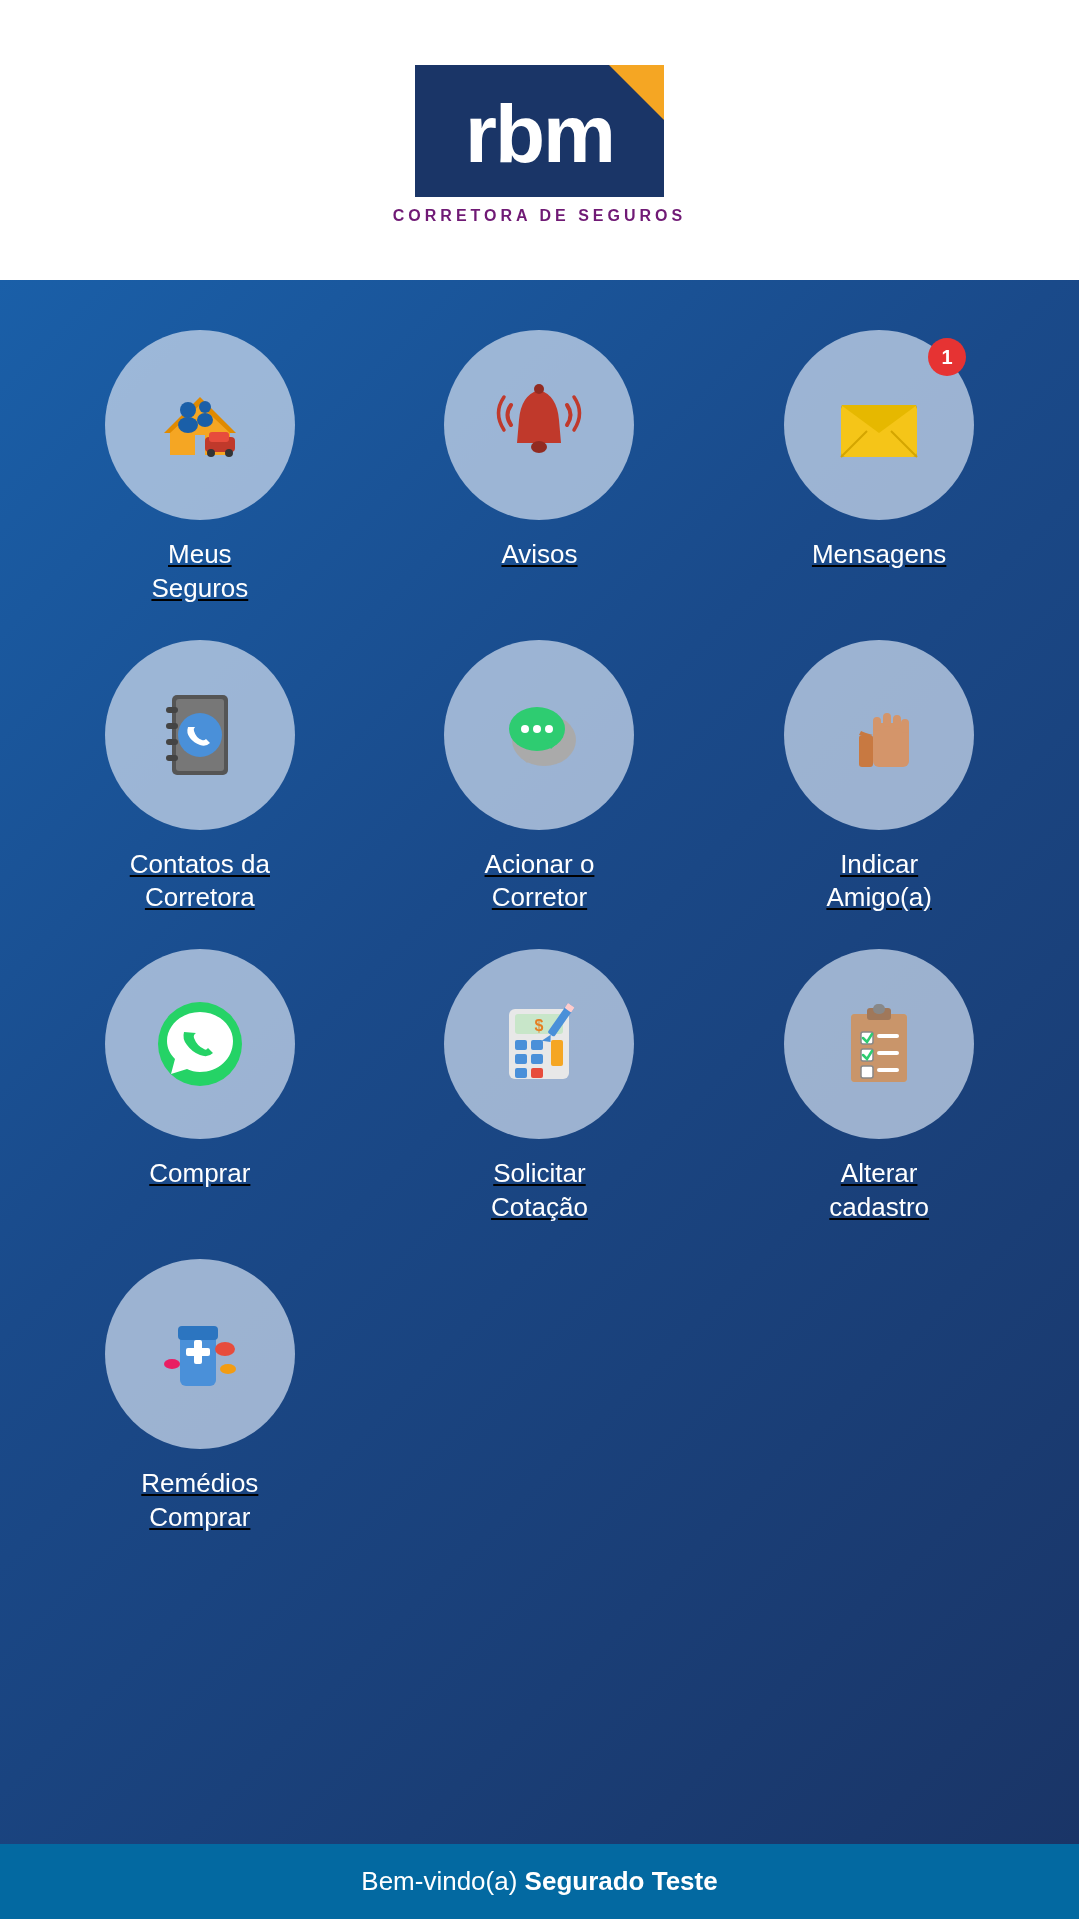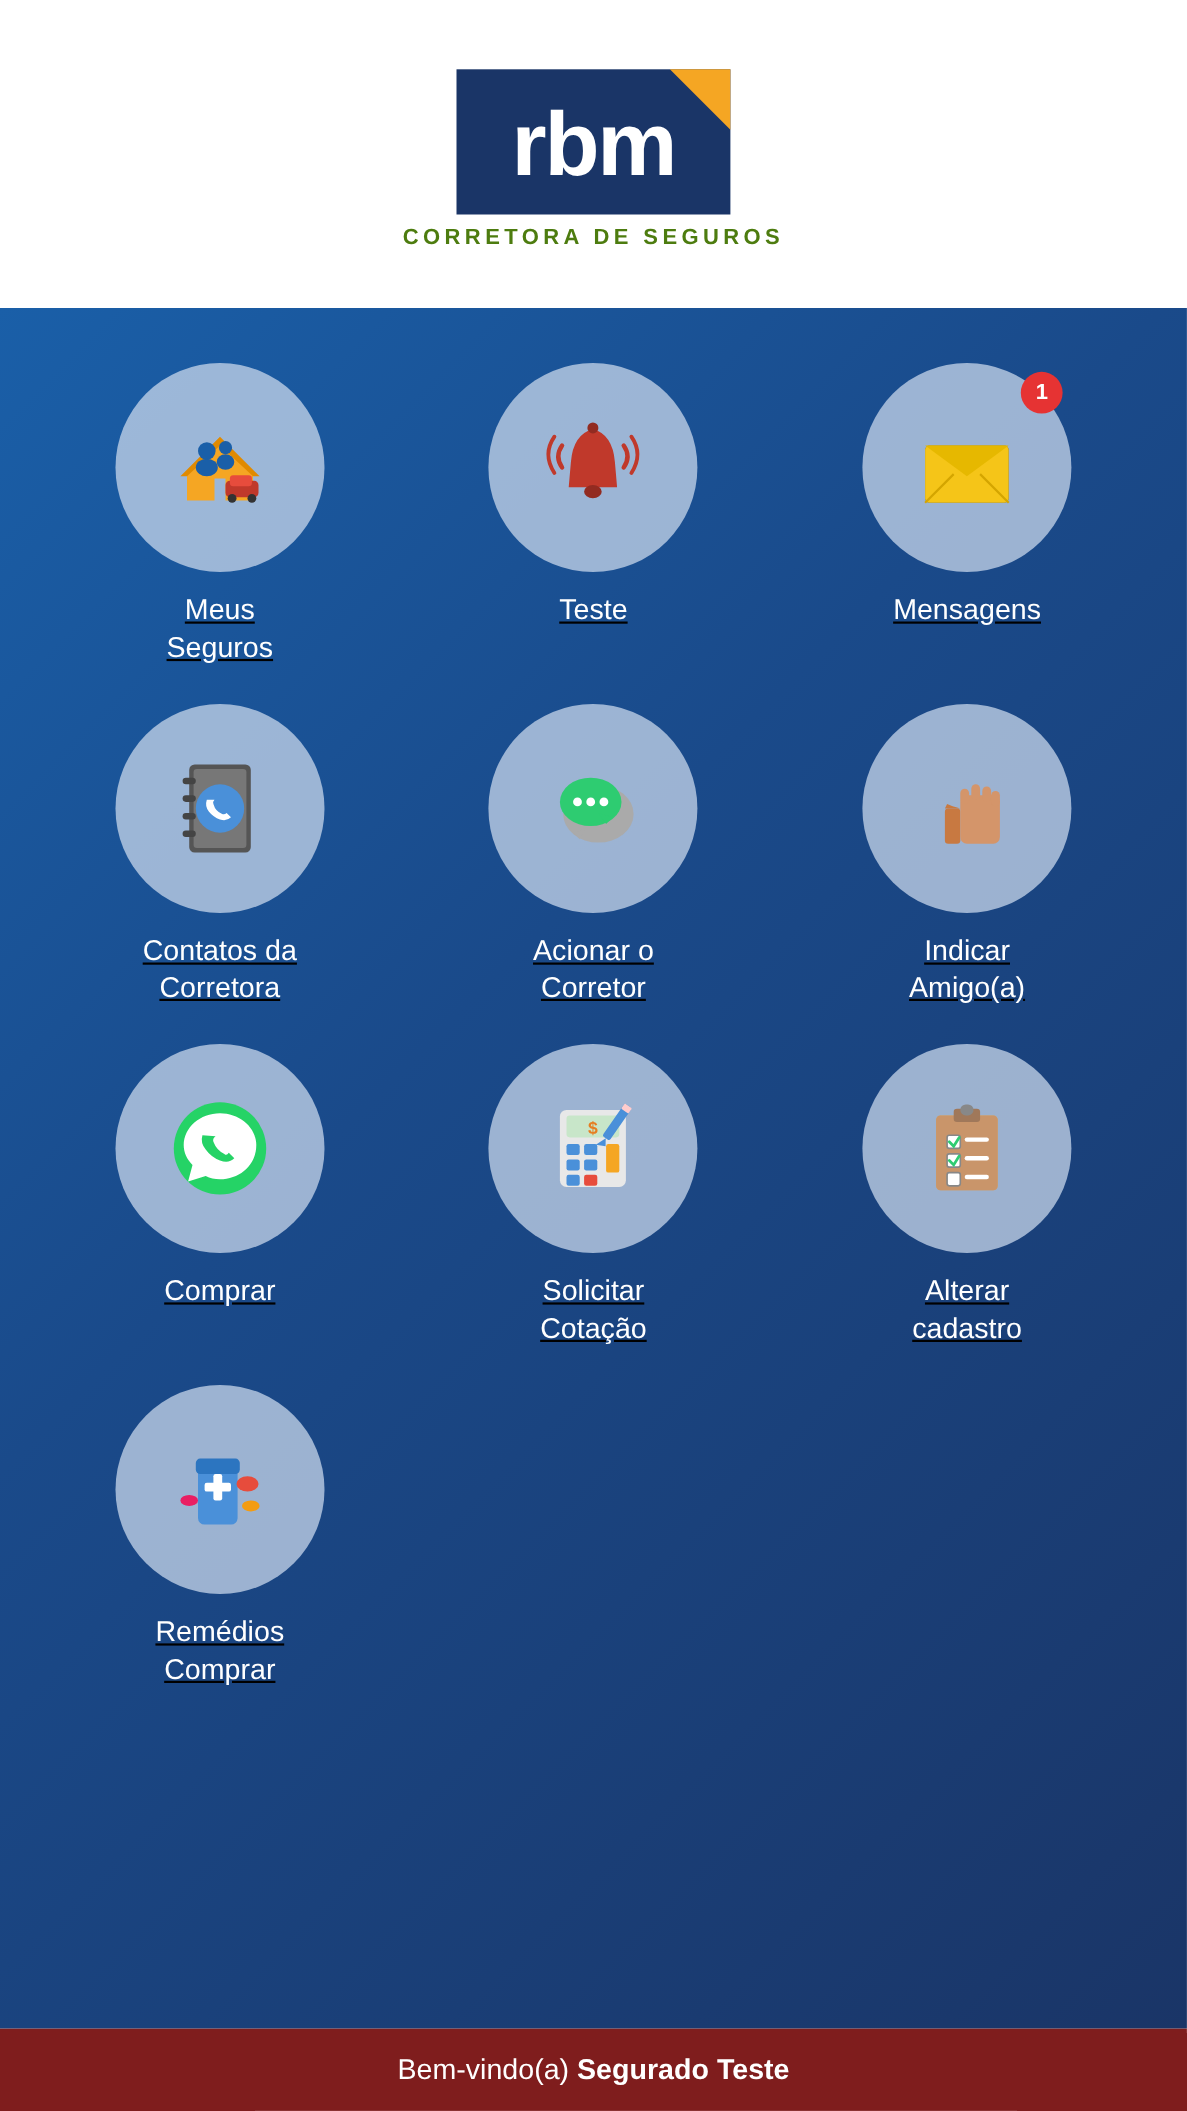--- a/index.html
+++ b/index.html
@@ -51,22 +51,22 @@
 
     .logo-text {
       color: #fff;
       font-size: 82px;
       font-weight: 900;
       letter-spacing: -2px;
       line-height: 1;
     }
 
     .logo-subtitle {
-      color: #4d7c0f;
-      font-size: 20px;
+      color: #701a75;
+      font-size: 16px;
       font-weight: 700;
       letter-spacing: 4px;
       margin-top: 10px;
     }
 
     
     .main-section {
       background: linear-gradient(135deg, #1a5fa8 0%, #1a4a8a 40%, #1a3567 100%);
       flex: 1;
       display: flex;
@@ -132,21 +132,21 @@
     }
 
     
     .icon-circle svg {
       width: 100px;
       height: 100px;
     }
 
     
     .footer {
-      background: #7f1d1d;
+      background: #0369a1;
       padding: 22px 20px;
       text-align: center;
       color: #fff;
       font-size: 26px;
     }
 
     .footer strong {
       font-weight: 700;
     }
   </style>
@@ -198,21 +198,21 @@
 
           <ellipse cx="50" cy="72" rx="8" ry="6" fill="#922b21"></ellipse>
 
           <path d="M22,30 Q15,40 22,50" stroke="#c0392b" stroke-width="4" fill="none" stroke-linecap="round"></path>
           <path d="M15,22 Q4,38 15,55" stroke="#c0392b" stroke-width="3.5" fill="none" stroke-linecap="round"></path>
 
           <path d="M78,30 Q85,40 78,50" stroke="#c0392b" stroke-width="4" fill="none" stroke-linecap="round"></path>
           <path d="M85,22 Q96,38 85,55" stroke="#c0392b" stroke-width="3.5" fill="none" stroke-linecap="round"></path>
         </svg>
       </div>
-      <span class="item-label">Teste</span>
+      <span class="item-label">Avisos</span>
     </div>
 
     <div class="grid-item">
       <div class="icon-circle">
         <div class="badge">1</div>
         <svg viewBox="0 0 100 100" xmlns="http://www.w3.org/2000/svg">
 
           <rect x="12" y="30" width="76" height="52" rx="4" fill="#555"></rect>
 
           <rect x="12" y="30" width="76" height="52" rx="4" fill="#f5c518"></rect>

